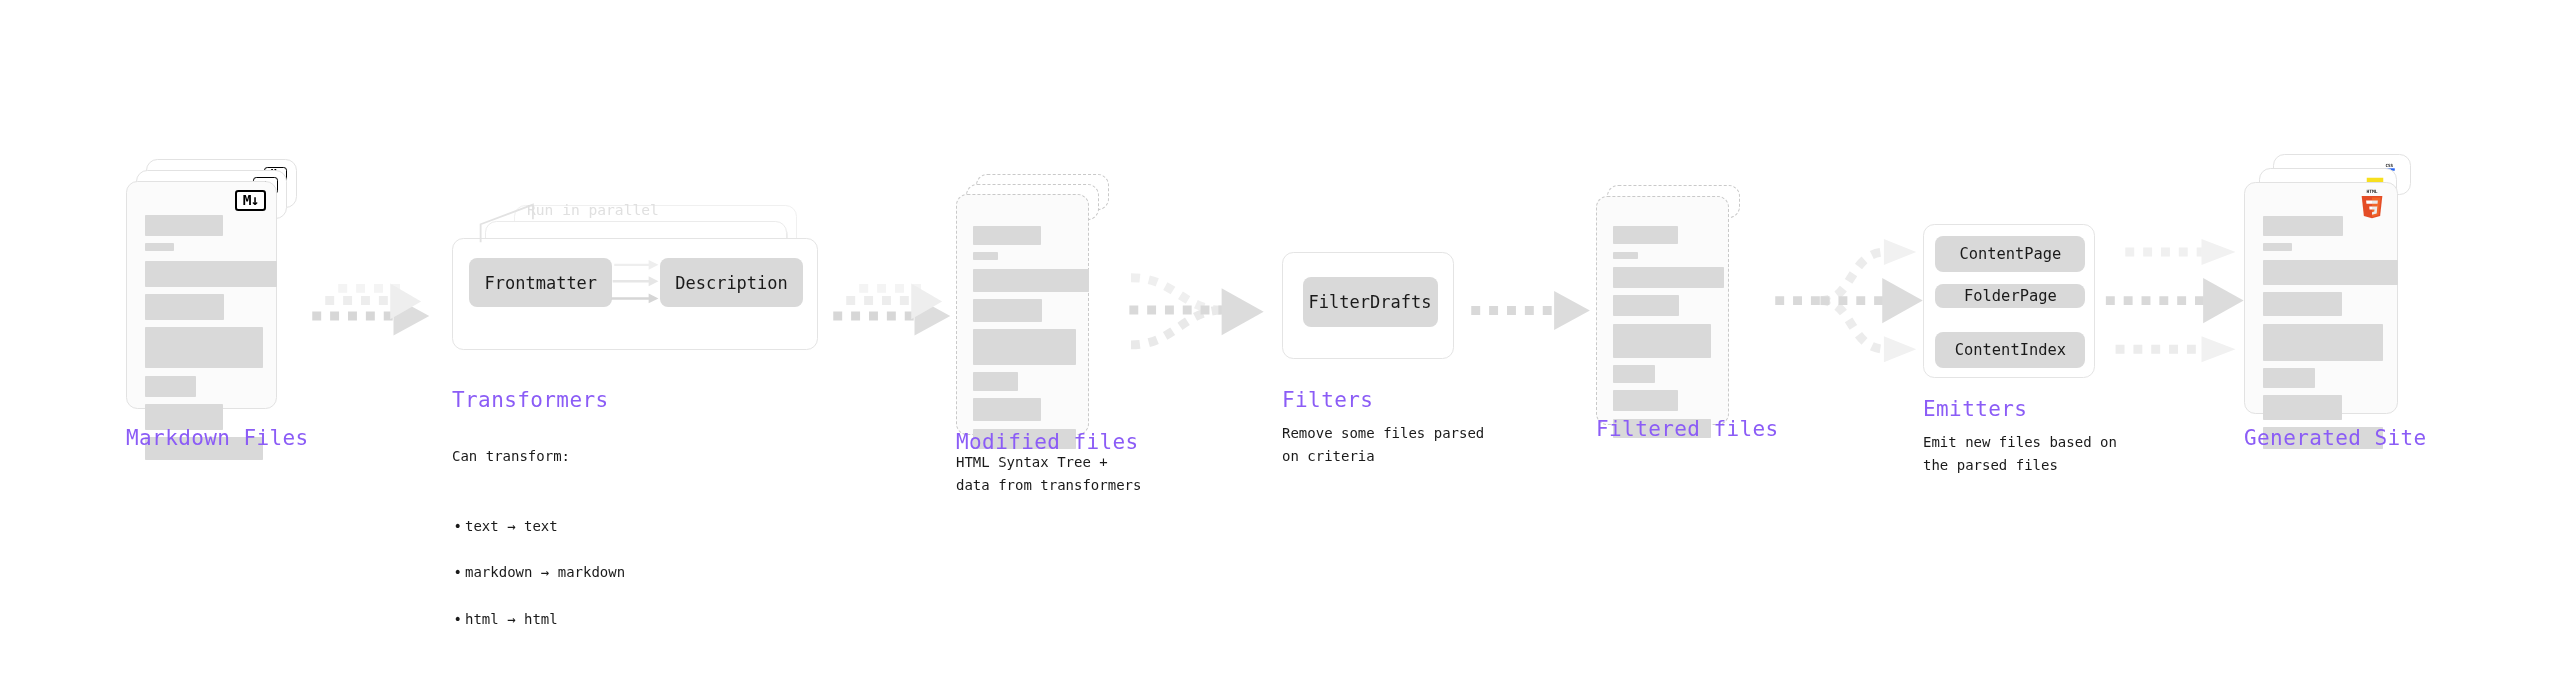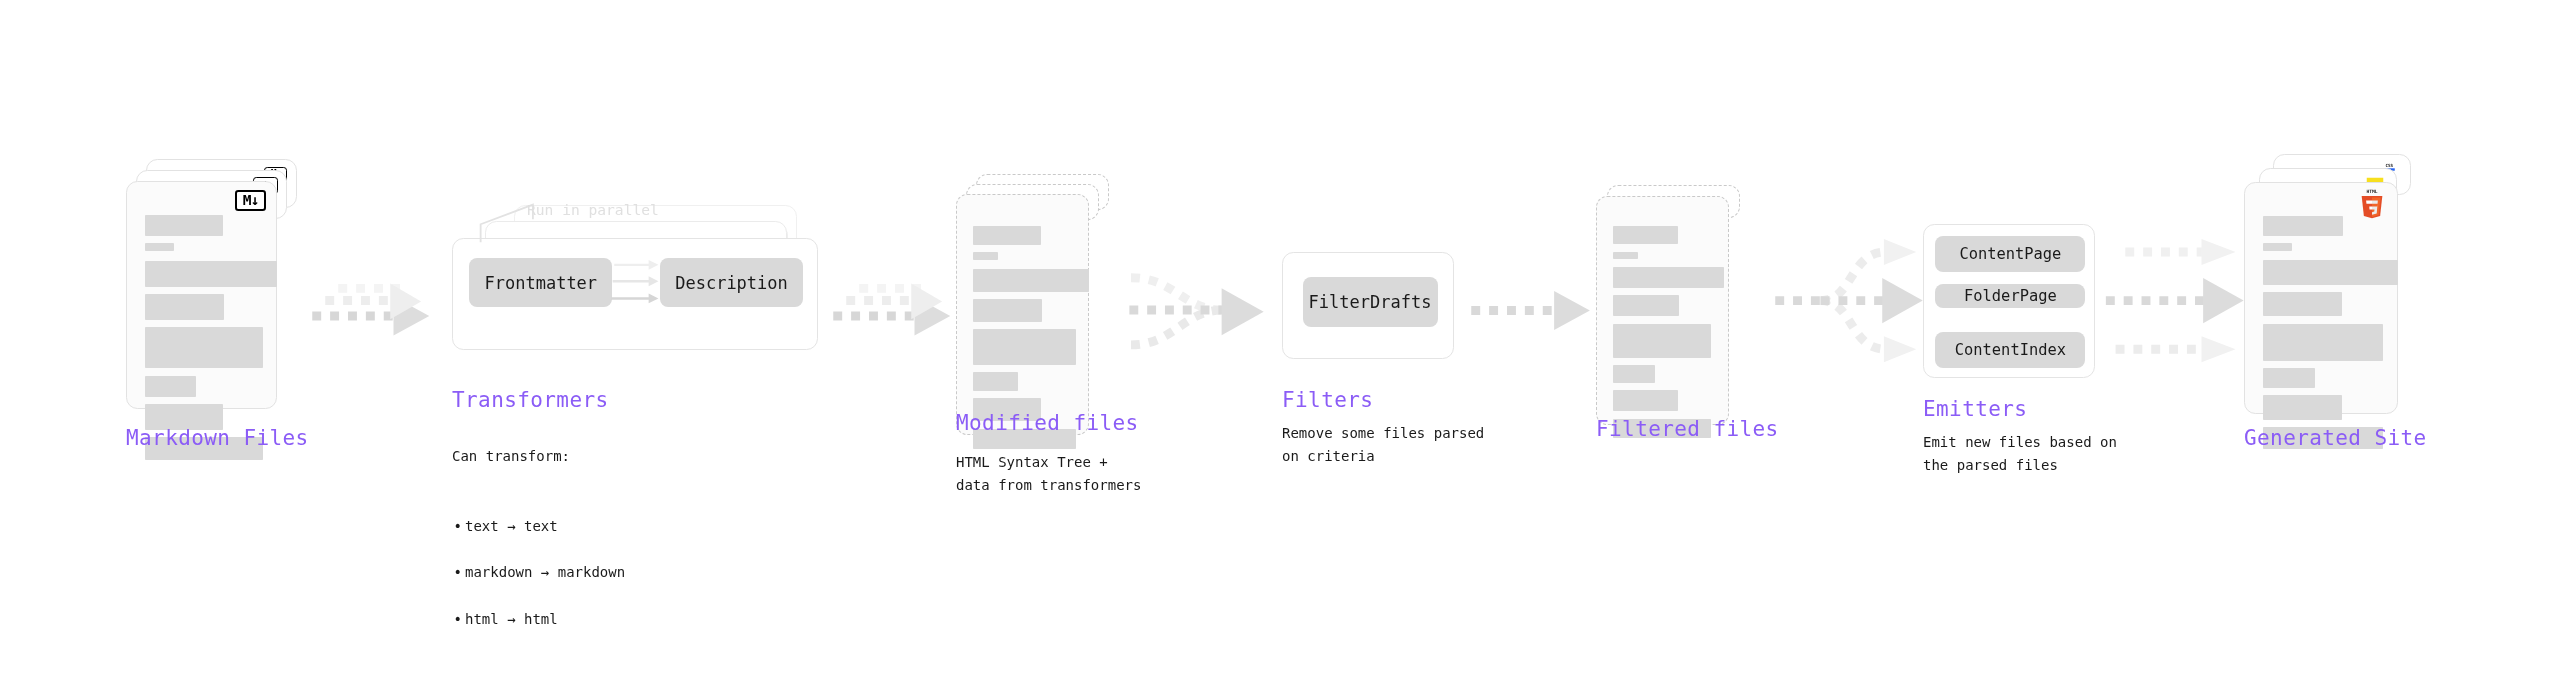--- a/index.html
+++ b/index.html
@@ -243,21 +243,21 @@
           <div class="doc-line" style="width:69px;  height:23px;"></div>
           <div class="doc-line" style="width:103px; height:36px;"></div>
           <div class="doc-line" style="width:45px;  height:18.7px;"></div>
           <div class="doc-line" style="width:68px;  height:23px;"></div>
           <div class="doc-line" style="width:103px; height:20.3px;"></div>
         </div>
       </div>
     </div>
   </div>
 
-  <div class="title" style="left:956px; top:411px;text-align:right;">Modified files</div>
+  <div class="title" style="left:956px; top:430px;text-align:right;">Modified files</div>
   <div class="subtitle" style="left:956px; top:451px; width:260px;">HTML Syntax Tree +
 data from transformers</div>
 
   <svg class="arrow-svg" style="left:1126px; top:268px; width:154px; height:89px;" viewBox="0 0 190 110">
     <g fill="none" stroke-width="11" stroke-dasharray="11 11">
       <path d="M6 12 C 60 12, 70 52, 120 52" stroke="#efefef"></path>
       <path d="M6 95 C 60 95, 70 52, 120 52" stroke="#e9e9e9"></path>
       <path d="M4 52 H 120" stroke="#d9d9d9"></path>
     </g>
     <polygon points="118,25 170,54 118,83" fill="#dcdcdc"></polygon>

